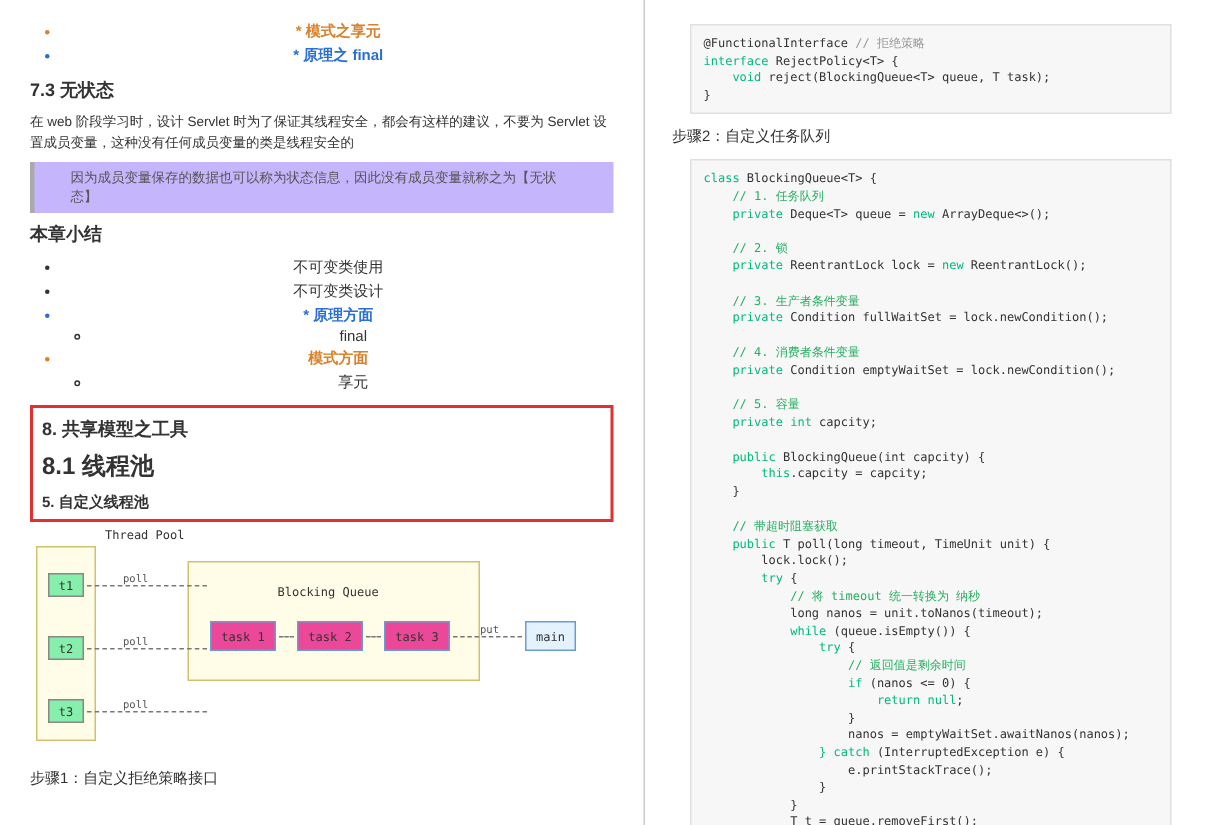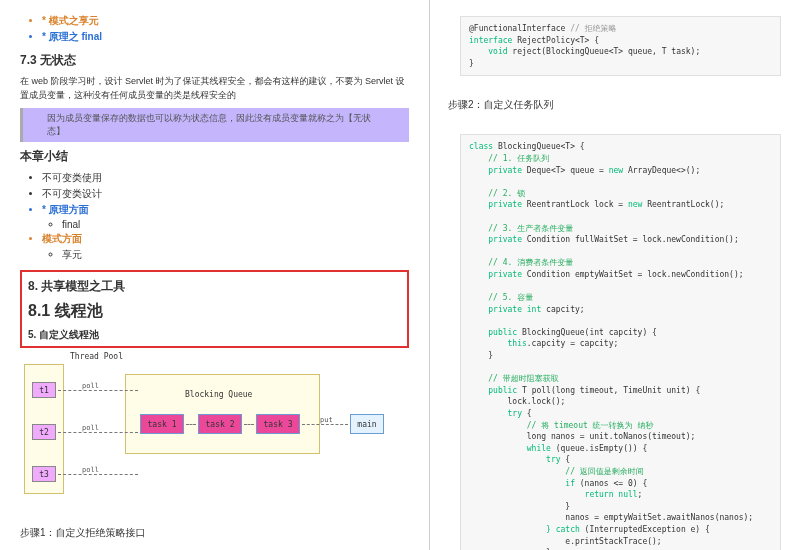--- a/index.html
+++ b/index.html
@@ -16,42 +16,42 @@
   }
   .col {
     flex: 1;
     padding: 10px 20px;
     overflow: hidden;
     position: relative;
   }
   .col-left { border-right: 1px solid #ccc; flex: 0 0 430px; }
   .col-right { flex: 1; padding: 10px 18px; }
   ul.bullets { margin: 4px 0 8px 0; padding-left: 22px; }
-  ul.bullets li { margin: 2px 0; font-size:10px;}
+  ul.bullets li { margin: 2px 0; font-size:10px;text-align:center;}
   ul.sub { padding-left: 20px; list-style: circle; }
   .orange { color: #d9822b; font-weight: bold; }
   .blue { color: #2a6fd6; font-weight: bold; }
   h3, h4 { margin: 6px 0; }
   h3 { font-size: 12px; font-weight: bold; }
   h4 { font-size: 16px; font-weight: bold; }
   .note-box {
     border-left: 3px solid #aaa;
     background: #c4b5fd;
     padding: 4px 24px;
     margin: 6px 0;
     font-size: 9px;
     color: #555;
   }
   .highlight-box {
     border: 2px solid #e03030;
     padding: 4px 6px;
     margin: 8px 0 4px 0;
   }
   .highlight-box h3 { margin: 2px 0; }
-  .step { font-size: 10px; margin: 22px 0; }
+  .step { font-size: 10px; margin: 8px 0; }
   
   .diagram {
     position: relative;
     width: 370px;
     height: 150px;
     margin: 6px 0;
     font-size: 8px;
     font-family: monospace;
   }
   .pool {
@@ -59,21 +59,21 @@
     top: 10px; left: 4px;
     width: 40px; height: 130px;
     background: #fffde7;
     border: 1px solid #d0c070;
   }
   .pool-label { position: absolute; top: -2px; left: 50px; font-size:8px; }
   .tbox {
     position: absolute;
     width: 24px; height: 16px; line-height: 16px;
     text-align: center;
-    background: #f0abfc;
+    background: #86efac;
     border: 1px solid #888;
     left: 12px;
   }
   .queue {
     position: absolute;
     top: 20px; left: 105px;
     width: 195px; height: 80px;
     background: #fffde7;
     border: 1px solid #d0c070;
   }

